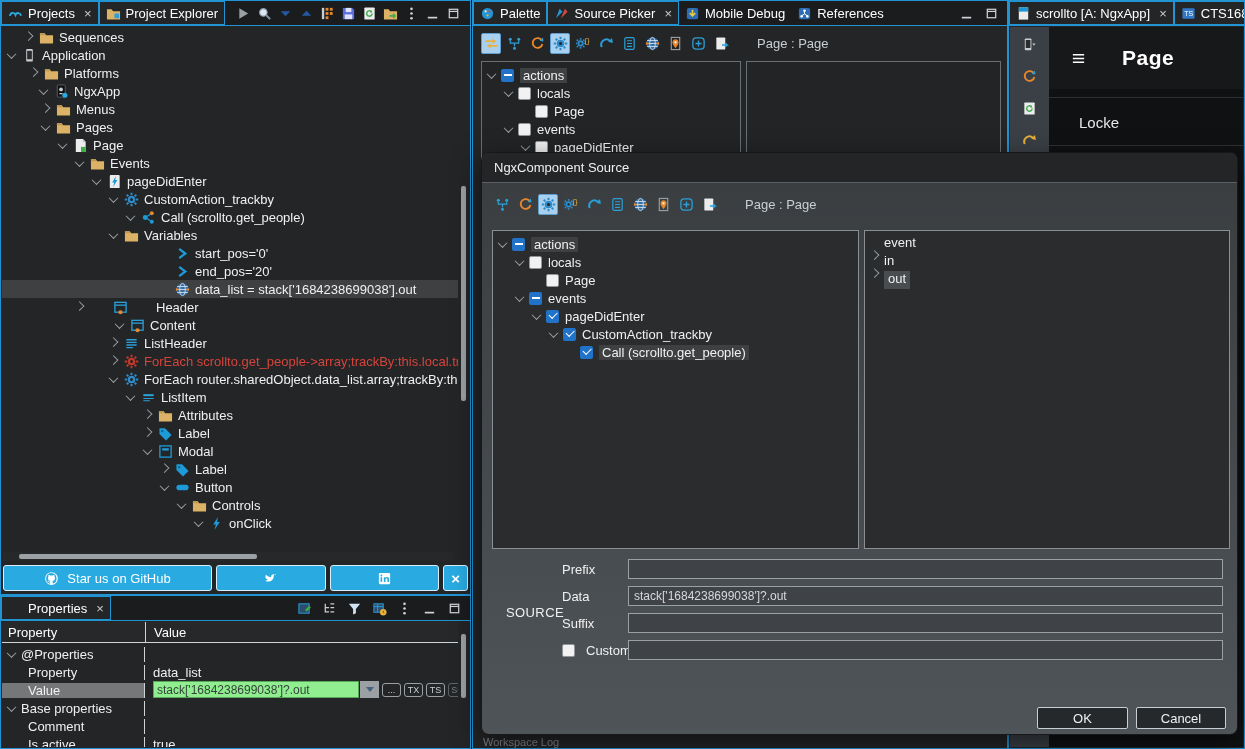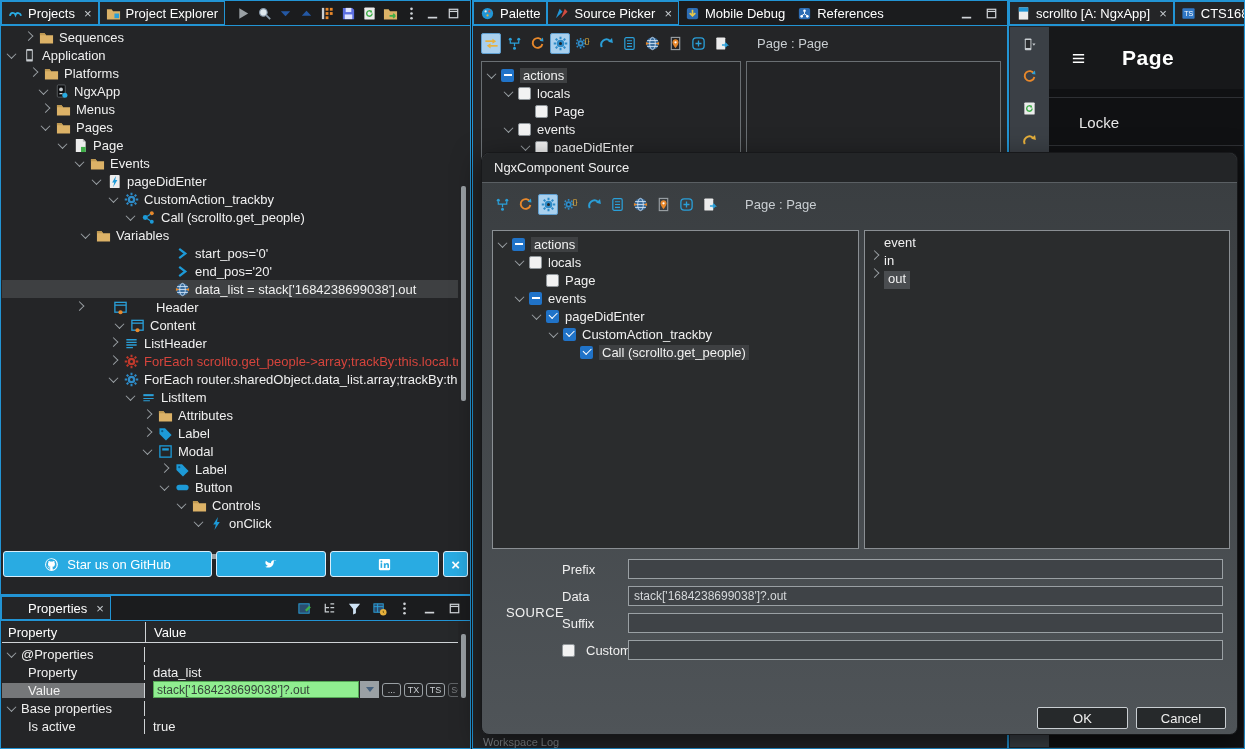--- a/index.html
+++ b/index.html
@@ -40,21 +40,21 @@
   .cb.ck{background:#2073c8}
   .cb.ck::after{content:"";position:absolute;left:2.5px;top:2.5px;width:7px;height:3.5px;border-left:1.8px solid #fff;border-bottom:1.8px solid #fff;transform:rotate(-45deg)}
   
   .hscroll{position:absolute;left:2px;right:16px;bottom:33px;height:9px;background:#27282a}
   .hscroll .thumb{position:absolute;left:16px;top:2px;width:238px;height:5px;background:#9aa0a4;border-radius:2px}
   .vscroll{position:absolute;right:4px;top:27px;bottom:46px;width:5px}
   .vscroll .thumb{position:absolute;top:158px;width:5px;height:215px;background:#9aa0a4;border-radius:2px}
   #props .vscroll{top:30px;bottom:4px}
   #props .vscroll .thumb{top:8px;height:64px}
   
-  .social{position:absolute;left:2px;right:2px;bottom:17px;height:26px;display:flex;gap:4px}
+  .social{position:absolute;left:2px;right:2px;bottom:3px;height:26px;display:flex;gap:4px}
   .soc{display:flex;align-items:center;justify-content:center;gap:8px;background:#29abe2;border:1px solid #d9eefb;border-radius:3px;color:#fff;font-size:13px;height:26px;cursor:default}
   
   .phead{position:absolute;top:26px;left:1px;right:12px;height:21px;background:#26282a;border-bottom:1px solid #cfd3d6;display:flex;font-size:13px;color:#fff;align-items:center}
   .phead .c1{width:143px;padding-left:6px}
   .phead .c2{flex:1;padding-left:8px;border-left:1px solid #cfd3d6;height:100%;display:flex;align-items:center}
   #props-rows{position:absolute;top:48px;left:1px;right:12px;bottom:1px;overflow:hidden}
   .prow{display:flex;height:18px;align-items:flex-end}
   .pcell-l{flex:none;width:143px;display:flex;align-items:center;border-right:1px solid #cfd3d6;padding-left:6px;color:#f0f0f0;font-size:13px}
   .pcell-l.sel{background:#757779}
   .plabel.ind{padding-left:20px}
@@ -304,21 +304,21 @@
         <span class="ticon">
           <svg viewBox="0 0 16 16" width="15" height="15">
             <circle cx="4.5" cy="8" r="2.6" fill="#1d9ad7"></circle>
             <circle cx="11.5" cy="3.5" r="2.1" fill="#e8882b"></circle>
             <circle cx="11.5" cy="12.5" r="2.1" fill="#1d9ad7"></circle>
             <path d="M6.5 7l3.5-2.5M6.5 9l3.5 2.5" stroke="#1d9ad7" stroke-width="1.4"></path>
           </svg>
         </span>
         <span class="tlabel">Call (scrollto.get_people)</span>
       </div>
-      <div class="trow" style="padding-left: 80px;">
+      <div class="trow" style="padding-left: 108px;">
         <span class="chev open"></span>
         <span class="ticon">
           <svg viewBox="0 0 16 16" width="15" height="15">
             <path d="M1 3.5h5l1.5 2H15v9H1z" fill="#dcb267"></path>
             <path d="M1 3.5h5l1.5 2H1z" fill="#c09a52"></path>
           </svg>
         </span>
         <span class="tlabel">Variables</span>
       </div>
       <div class="trow" style="padding-left: 159px;">
@@ -608,20 +608,28 @@
           <span class="mini">...</span>
           <span class="mini">TX</span>
           <span class="mini">TS</span>
           <span class="mini dim">SC</span>
         </div>
       </div>
       <div class="prow">
         <div class="pcell-l">
           <span class="chev open"></span>
           <span class="plabel">Base properties</span>
+        </div>
+        <div class="pcell-r">
+          <span class="pval"></span>
+        </div>
+      </div>
+      <div class="prow">
+        <div class="pcell-l">
+          <span class="plabel ind">Comment</span>
         </div>
         <div class="pcell-r">
           <span class="pval"></span>
         </div>
       </div>
       <div class="prow">
         <div class="pcell-l">
           <span class="plabel ind">Is active</span>
         </div>
         <div class="pcell-r">

